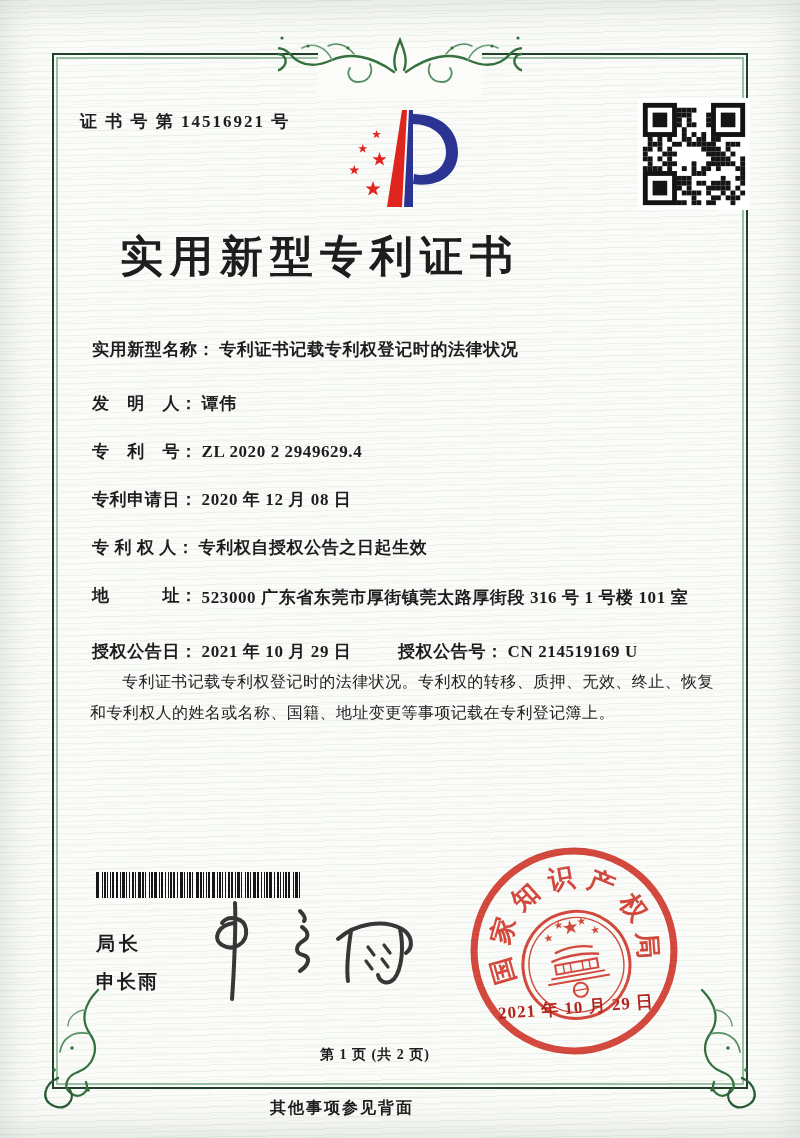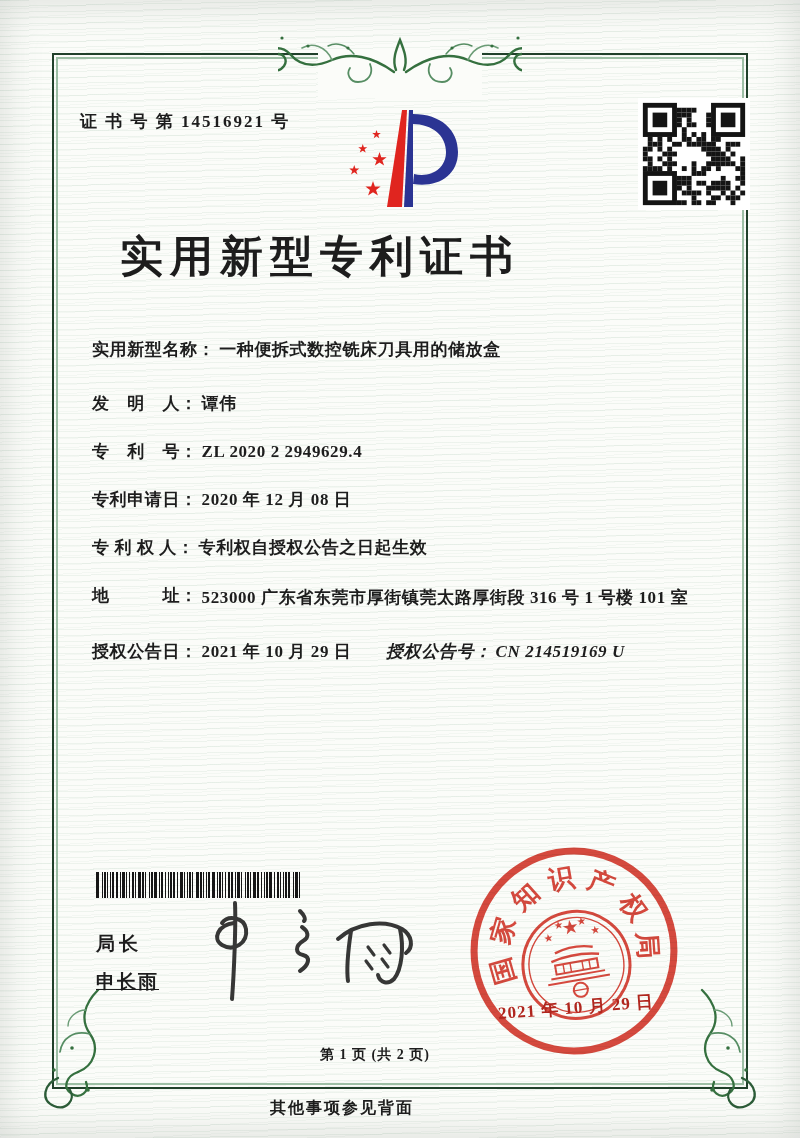--- a/index.html
+++ b/index.html
@@ -24,25 +24,25 @@
     content:"";position:absolute;inset:2px;border:2px solid #9dbfa5;
   }
   .abs{position:absolute;}
   .cert-no{left:80px;top:110px;font-size:17px;font-weight:bold;letter-spacing:2px;}
   .title{left:0;top:228px;width:640px;text-align:center;font-size:43px;font-weight:bold;letter-spacing:7px;}
   .row{left:92px;font-size:17px;font-weight:600;letter-spacing:0.6px;white-space:nowrap;}
   .row .fvalue{margin-left:4px;}
   .row.wrap{white-space:normal;}
   .row.wrap .flabel{display:inline-block;vertical-align:top;}
   .row.wrap .fvalue{display:inline-block;vertical-align:top;width:540px;line-height:27px;}
-  .pair2{position:absolute;left:294px;top:0;font-style:italic;}
+  .pair2{position:absolute;left:306px;top:0;}
   .legal{left:90px;top:666px;width:624px;}
   .legal p{margin:0;text-indent:2em;font-size:16px;line-height:31px;font-weight:500;text-align:justify;letter-spacing:0.4px;}
   .officer-title{left:96px;top:931px;font-size:19px;font-weight:bold;letter-spacing:4px;}
-  .officer-name{left:96px;top:969px;font-size:19px;font-weight:bold;letter-spacing:2px;text-decoration:underline;}
+  .officer-name{left:96px;top:969px;font-size:19px;font-weight:bold;letter-spacing:2px;}
   .page-info{left:52px;top:1046px;width:646px;text-align:center;font-size:14px;font-weight:600;letter-spacing:1px;}
   .back-note{left:0;top:1098px;width:684px;text-align:center;font-size:16px;font-weight:600;letter-spacing:2px;}
   .seal-date{left:478px;top:996px;width:196px;text-align:center;font-size:17px;font-weight:bold;color:#b0261e;
     transform:rotate(-4.5deg);letter-spacing:1px;}
   .sealbox{left:466px;top:843px;width:216px;height:216px;opacity:0.93;mix-blend-mode:multiply;}
   svg{display:block;}
 </style>
 </head>
 <body>
 
@@ -273,21 +273,21 @@
     <rect x="55" y="105" width="5" height="5" fill="#141414"></rect>
     <rect x="60" y="105" width="5" height="5" fill="#141414"></rect>
     <rect x="70" y="105" width="5" height="5" fill="#141414"></rect>
     <rect x="75" y="105" width="5" height="5" fill="#141414"></rect>
     <rect x="95" y="105" width="5" height="5" fill="#141414"></rect>
   </svg>
 
 <div class="abs title">实用新型专利证书</div>
 
 <div class="abs row" style="top:338px">
-  <span class="flabel">实用新型名称：</span><span class="fvalue">一种便拆式数控铣床刀具用的储放盒</span>
+  <span class="flabel">实用新型名称：</span><span class="fvalue">专利证书记载专利权登记时的法律状况</span>
 </div>
 <div class="abs row" style="top:392px">
   <span class="flabel">发　明　人：</span><span class="fvalue">谭伟</span>
 </div>
 <div class="abs row" style="top:440px">
   <span class="flabel">专　利　号：</span><span class="fvalue">ZL 2020 2 2949629.4</span>
 </div>
 <div class="abs row" style="top:488px">
   <span class="flabel">专利申请日：</span><span class="fvalue">2020 年 12 月 08 日</span>
 </div>
@@ -298,20 +298,21 @@
   <span class="flabel">地　　　址：</span><span class="fvalue">523000 广东省东莞市厚街镇莞太路厚街段 316 号 1 号楼 101 室</span>
 </div>
 <div class="abs row" style="top:640px">
   <span class="flabel">授权公告日：</span><span class="fvalue">2021 年 10 月 29 日</span>
   <span class="pair2">
     <span class="flabel">授权公告号：</span><span class="fvalue">CN 214519169 U</span>
   </span>
 </div>
 
 <div class="abs legal">
+  <p>专利证书记载专利权登记时的法律状况。专利权的转移、质押、无效、终止、恢复和专利权人的姓名或名称、国籍、地址变更等事项记载在专利登记簿上。</p>
 </div>
 
 <svg class="abs" id="bar-svg" style="left:96px;top:872px" width="212" height="26" viewBox="0 0 212 26">
     <rect x="0" y="0" width="3" height="26" fill="#161616"></rect>
     <rect x="6" y="0" width="1" height="26" fill="#161616"></rect>
     <rect x="8" y="0" width="2" height="26" fill="#161616"></rect>
     <rect x="11" y="0" width="1" height="26" fill="#161616"></rect>
     <rect x="14" y="0" width="1" height="26" fill="#161616"></rect>
     <rect x="16" y="0" width="2" height="26" fill="#161616"></rect>
     <rect x="20" y="0" width="2" height="26" fill="#161616"></rect>

